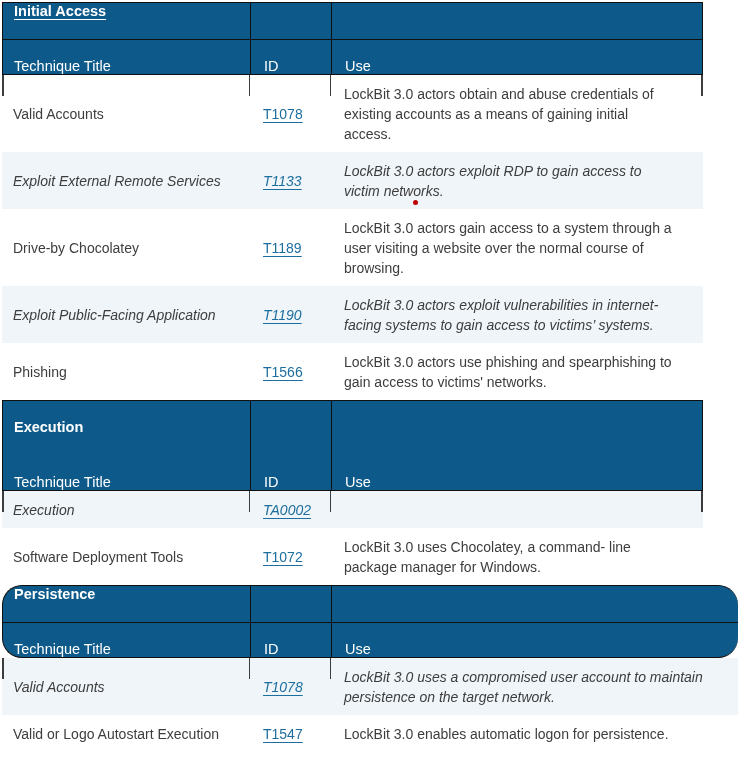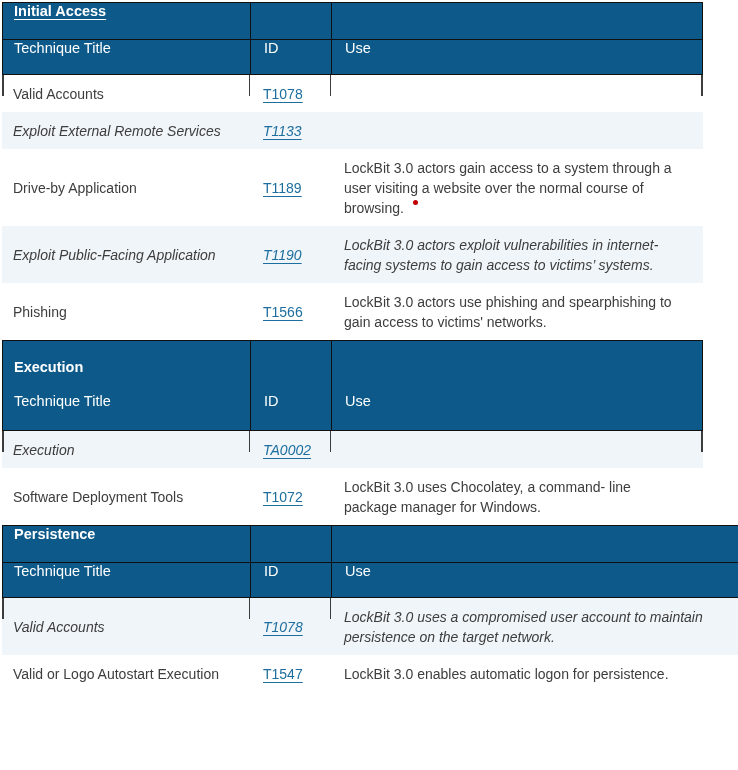--- a/index.html
+++ b/index.html
@@ -24,37 +24,37 @@
   
   .tbl { width: 701px; }
   .tbl.full { width: 736px; }
 
   .blue-block {
     position: relative;
     background: var(--header_blue, #0d5a8a);
     border: 1.6px solid var(--border, #101010);
     color: var(--header_text, #ffffff);
   }
-  .tbl.full .blue-block { border-right: none; }
+  .tbl.full .blue-block { border-right: none; border-radius: 20px; }
 
   .title-row {
     height: 37px;
     display: flex;
     padding-left: 11px;
     font-size: 14.5px;
     font-weight: bold;
   }
   .tbl.merged .title-row { height: 52px; align-items: center; }
   .tbl.split .title-row { border-bottom: 1.6px solid var(--border, #101010); }
   .section-title.u { text-decoration: underline; text-underline-offset: 3px; }
 
   .head-row {
     height: 34px;
     display: flex;
-    align-items: flex-start;
+    align-items: flex-end;
     font-size: 14.5px;
   }
   .tbl.merged .head-row { height: 37px; }
 
   .vline {
     position: absolute;
     top: 0; bottom: 0;
     width: 1.6px;
     background: var(--border, #101010);
   }
@@ -132,31 +132,36 @@
       <i class="tick tick-l"></i>
       <i class="tick tick-a"></i>
       <i class="tick tick-b"></i>
       <i class="tick tick-r"></i>
 
   <div class="row">
     <div class="c1 tech">Valid Accounts</div>
     <div class="c2 idc">
       <a class="idlink" href="#">T1078</a>
     </div>
+    <div class="c3 use">LockBit 3.0 actors obtain and abuse credentials of
+existing accounts as a means of gaining initial
+access.</div>
   </div>
 
   <div class="row shaded">
     <div class="c1 tech">Exploit External Remote Services</div>
     <div class="c2 idc">
       <a class="idlink" href="#">T1133</a>
     </div>
-  </div>
-
-  <div class="row">
-    <div class="c1 tech">Drive-by Application</div>
+    <div class="c3 use">LockBit 3.0 actors exploit RDP to gain access to
+victim networks.</div>
+  </div>
+
+  <div class="row">
+    <div class="c1 tech">Drive-by Chocolatey</div>
     <div class="c2 idc">
       <a class="idlink" href="#">T1189</a>
     </div>
     <div class="c3 use">LockBit 3.0 actors gain access to a system through a
 user visiting a website over the normal course of
 browsing.</div>
   </div>
 
   <div class="row shaded">
     <div class="c1 tech">Exploit Public-Facing Application</div>

